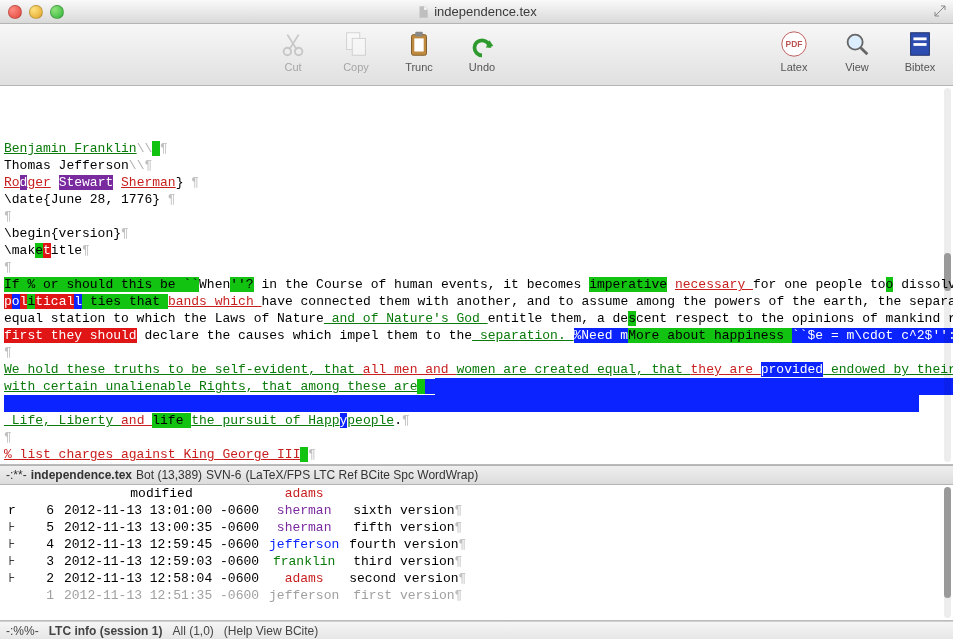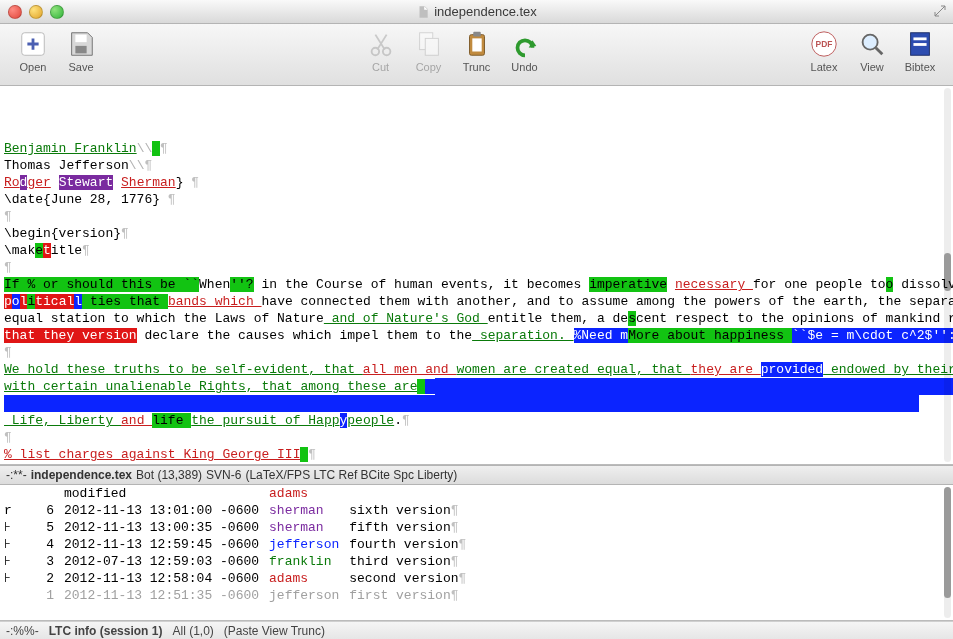--- a/index.html
+++ b/index.html
@@ -22,21 +22,21 @@
   .toolbar{height:57px;background:linear-gradient(#f7f7f7,#e0e0e0);
            border-bottom:1px solid #b4b4b4;display:flex;align-items:flex-start;
            padding:4px 10px 0 10px;gap:6px;}
   .tb-spacer{flex:1;}
   .tb-btn{display:flex;flex-direction:column;align-items:center;width:46px;
           cursor:pointer;color:#555;}
   .tb-btn.disabled{opacity:.45;cursor:default;}
   .tb-icon{width:32px;height:32px;display:flex;align-items:center;justify-content:center;}
   .tb-label{font-size:11px;margin-top:1px;}
   .tb-icon svg{width:30px;height:30px;}
-  .tb-group{display:flex;gap:2px;}
+  .tb-group{display:flex;gap:17px;}
   
   .editor{flex:1;overflow:hidden;background:#fff;position:relative;
           font-family:Monaco,"Menlo","Courier New",monospace;font-size:13px;
           line-height:17px;white-space:pre;color:#000;border-bottom:1px solid #bbb;}
   .editor-inner{padding:3px 4px;}
   .scroller{position:absolute;right:2px;top:2px;bottom:2px;width:7px;
             background:rgba(0,0,0,.07);border-radius:4px;}
   .scroller-thumb{width:100%;height:38px;background:rgba(0,0,0,.35);
                   border-radius:4px;position:absolute;top:44%;}
   
@@ -54,21 +54,21 @@
   .modeline{height:18px;background:linear-gradient(#efefef,#dcdcdc);
             border-top:1px solid #b4b4b4;border-bottom:1px solid #b4b4b4;
             display:flex;align-items:center;padding:0 6px;font-size:12px;
             font-family:"Lucida Grande",Arial,sans-serif;color:#333;gap:4px;}
   .bold{font-weight:700;}
   
   .history{height:135px;background:#fff;overflow:hidden;
            font-family:Monaco,"Menlo","Courier New",monospace;font-size:13px;
            line-height:17px;color:#000;position:relative;border-bottom:1px solid #bbb;}
   .history table{border-collapse:collapse;margin-left:4px;}
-  .history td{padding:0 10px 0 0;white-space:pre;}
+  .history td{padding:0 10px 0 0;white-space:pre;text-align:center;}
   .hist-hdr{color:#000;}
   .au-adams{color:#c81e1e;}
   .au-sherman{color:#7a2a9f;}
   .au-jefferson{color:#0b24ff;}
   .au-franklin{color:#0a7a0a;}
   .dim{color:#a0a0a0;}
   .history-scroll{position:absolute;right:2px;top:2px;bottom:2px;width:7px;
                   background:rgba(0,0,0,.07);border-radius:4px;}
   .history-thumb{width:100%;height:85%;background:rgba(0,0,0,.35);border-radius:4px;}
   
@@ -95,41 +95,20 @@
       <span>independence.tex</span>
     </div>
     <div class="titlebar-right">
       <svg width="14" height="14" viewBox="0 0 14 14">
           <path d="M2 12L12 2M2 12h4M2 12v-4M12 2h-4M12 2v4" stroke="#888" stroke-width="1" fill="none"></path>
         </svg>
     </div>
   </div>
 
   <div class="toolbar">
-    <div class="tb-group">
-      <div class="tb-btn">
-        <div class="tb-icon">
-            <svg viewBox="0 0 32 32">
-              <rect x="4" y="4" width="24" height="24" rx="3" fill="#fff" stroke="#b8b8b8"></rect>
-              <path d="M10 16h12M16 10v12" stroke="#4a5fb2" stroke-width="3"></path>
-            </svg>
-          </div>
-        <div class="tb-label">Open</div>
-      </div>
-      <div class="tb-btn">
-        <div class="tb-icon">
-            <svg viewBox="0 0 32 32">
-              <path d="M6 4h17l5 5v19H6z" fill="#d8d8d8" stroke="#6f6f6f"></path>
-              <rect x="10" y="6" width="12" height="8" fill="#fff"></rect>
-              <rect x="10" y="18" width="12" height="8" fill="#888"></rect>
-            </svg>
-          </div>
-        <div class="tb-label">Save</div>
-      </div>
-    </div>
 
     <div class="tb-spacer"></div>
 
     <div class="tb-group">
       <div class="tb-btn disabled">
         <div class="tb-icon">
             <svg viewBox="0 0 32 32">
               <circle cx="10" cy="24" r="4" fill="none" stroke="#999" stroke-width="2"></circle>
               <circle cx="22" cy="24" r="4" fill="none" stroke="#999" stroke-width="2"></circle>
               <path d="M12 22L22 6M20 22L10 6" stroke="#999" stroke-width="2"></path>
@@ -208,40 +187,40 @@
 <span>Thomas Jefferson</span><span class="nl">\\</span><span class="parmark">¶</span>
 <span class="del-r">Ro</span><span class="hl-p">d</span><span class="del-r">ger</span> <span class="hl-p">Stewart</span> <span class="del-r">Sherman</span><span>}</span><span class="parmark"> ¶</span>
 <span>\date{June 28, 1776}</span><span class="parmark"> ¶</span>
 <span class="parmark">¶</span>
 <span>\begin{version}</span><span class="parmark">¶</span>
 <span>\mak</span><span class="hl-g">e</span><span class="hl-r">t</span><span>itle</span><span class="parmark">¶</span>
 <span class="parmark">¶</span>
 <span class="hl-g">If % or should this be ``</span><span>When</span><span class="hl-g">''?</span><span> in the Course of human events, it becomes</span> <span class="hl-g">imperative</span> <span class="del-r u">necessary </span><span>for one people to</span><span class="hl-g">o</span><span> dissolve</span>
 <span class="hl-r">p</span><span class="hl-b">o</span><span class="hl-r">l</span><span class="hl-g">i</span><span class="hl-r">tical</span><span class="hl-b">l</span><span class="hl-g"> ties that </span><span class="del-r u">bands which </span><span>have connected them with another, and to assume among the powers of the earth, the separate and </span>
 <span>equal station to which the Laws of Nature</span><span class="ins-g"> and of Nature's God </span><span>entitle them, a de</span><span class="hl-g">s</span><span>cent respect to the opinions of mankind requires </span>
-<span class="hl-r">that they version</span><span> declare the causes which impel them to the</span><span class="ins-g"> separation. </span><span class="hl-b">%Need m</span><span class="hl-g">More about happiness </span><span class="hl-b">``$e = m\cdot c^2$'':</span><span class="nl"> </span>
+<span class="hl-r">first they should</span><span> declare the causes which impel them to the</span><span class="ins-g"> separation. </span><span class="hl-b">%Need m</span><span class="hl-g">More about happiness </span><span class="hl-b">``$e = m\cdot c^2$'':</span><span class="nl"> </span>
 <span class="parmark">¶</span>
 <span class="ins-g">We hold these truths to be self-evident, that </span><span class="del-r">all men and </span><span class="ins-g">women are created equal, that </span><span class="del-r">they are </span><span class="hl-b">provided</span><span class="ins-g"> endowed by their Creator </span>
 <span class="ins-g">with certain unalienable Rights, that among these are</span><span class="hl-g"> </span><span class="cursor-caret"> </span><span class="hl-b" style="display:inline-block;width:540px;">&nbsp;</span>
 <span class="hl-b" style="display:inline-block;width:915px;">&nbsp;</span>
 <span class="ins-g"> Life, Liberty </span><span class="del-r">and </span><span class="hl-g">life </span><span class="ins-g">the pursuit of Happ</span><span class="hl-b">y</span><span class="ins-g">people</span>.<span class="parmark">¶</span>
 <span class="parmark">¶</span>
 <span class="del-r">% list charges against King George III</span><span class="hl-g"> </span><span class="parmark">¶</span>
 <span class="parmark">¶</span>
 
 </div>
     <div class="scroller"><div class="scroller-thumb"></div></div>
   </div>
 
   <div class="modeline">
     <span>-:**-</span>
     <span class="bold">independence.tex</span>
     <span>Bot (13,389)</span>
     <span>SVN-6</span>
-    <span>(LaTeX/FPS LTC Ref BCite Spc Liberty)</span>
+    <span>(LaTeX/FPS LTC Ref BCite Spc WordWrap)</span>
   </div>
 
   <div class="history">
     <table>
       <tbody>
           <tr class="hist-hdr">
         <td style="width:16px"></td>
             <td style="width:24px;text-align:right"></td>
         <td>modified</td>
         <td class="au-adams">adams</td>
@@ -266,21 +245,21 @@
           <tr>
             <td>⊦</td>
             <td style="text-align:right">4</td>
             <td>2012-11-13 12:59:45 -0600</td>
             <td class="au-jefferson">jefferson</td>
             <td>fourth version<span class="parmark">¶</span></td>
           </tr>
           <tr>
             <td>⊦</td>
             <td style="text-align:right">3</td>
-            <td>2012-07-13 12:59:03 -0600</td>
+            <td>2012-11-13 12:59:03 -0600</td>
             <td class="au-franklin">franklin</td>
             <td>third version<span class="parmark">¶</span></td>
           </tr>
           <tr>
             <td>⊦</td>
             <td style="text-align:right">2</td>
             <td>2012-11-13 12:58:04 -0600</td>
             <td class="au-adams">adams</td>
             <td>second version<span class="parmark">¶</span></td>
           </tr>
@@ -295,16 +274,16 @@
     </table>
     <div class="history-scroll">
         <div class="history-thumb"></div>
       </div>
   </div>
 
   <div class="modeline2">
     <span>-:%%-</span>
     <span class="bold">LTC info (session 1)</span>
     <span>All (1,0)</span>
-    <span>(Paste View Trunc)</span>
+    <span>(Help View BCite)</span>
   </div>
 
 </div>
 
 </body></html>

